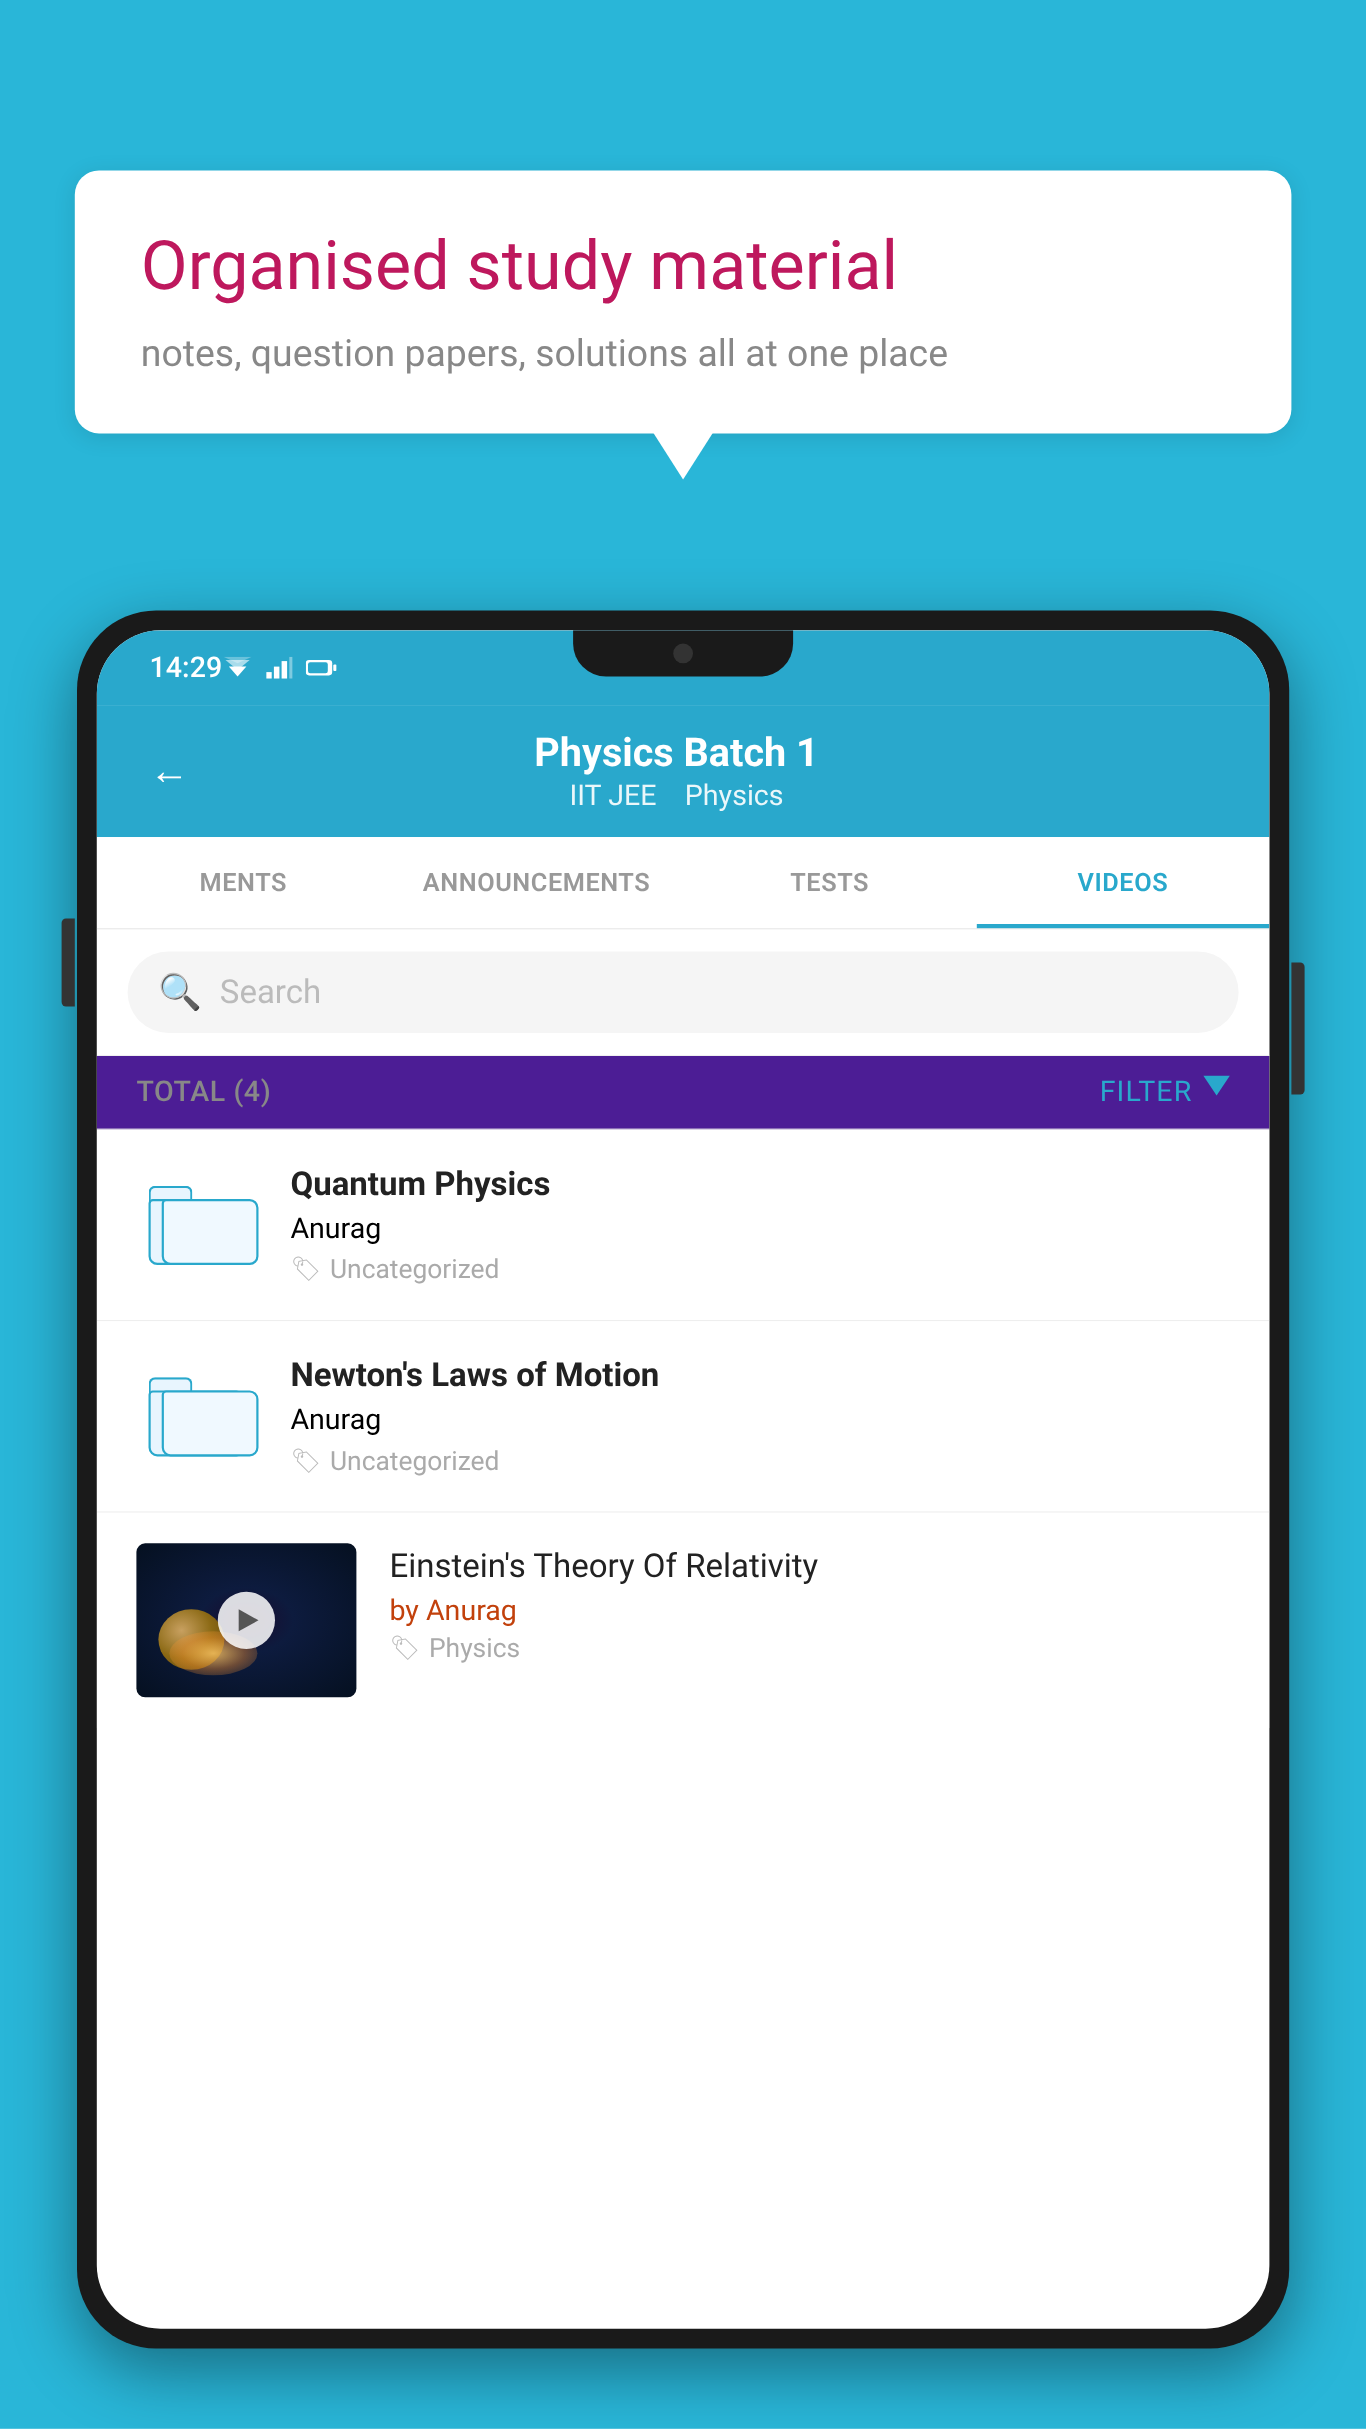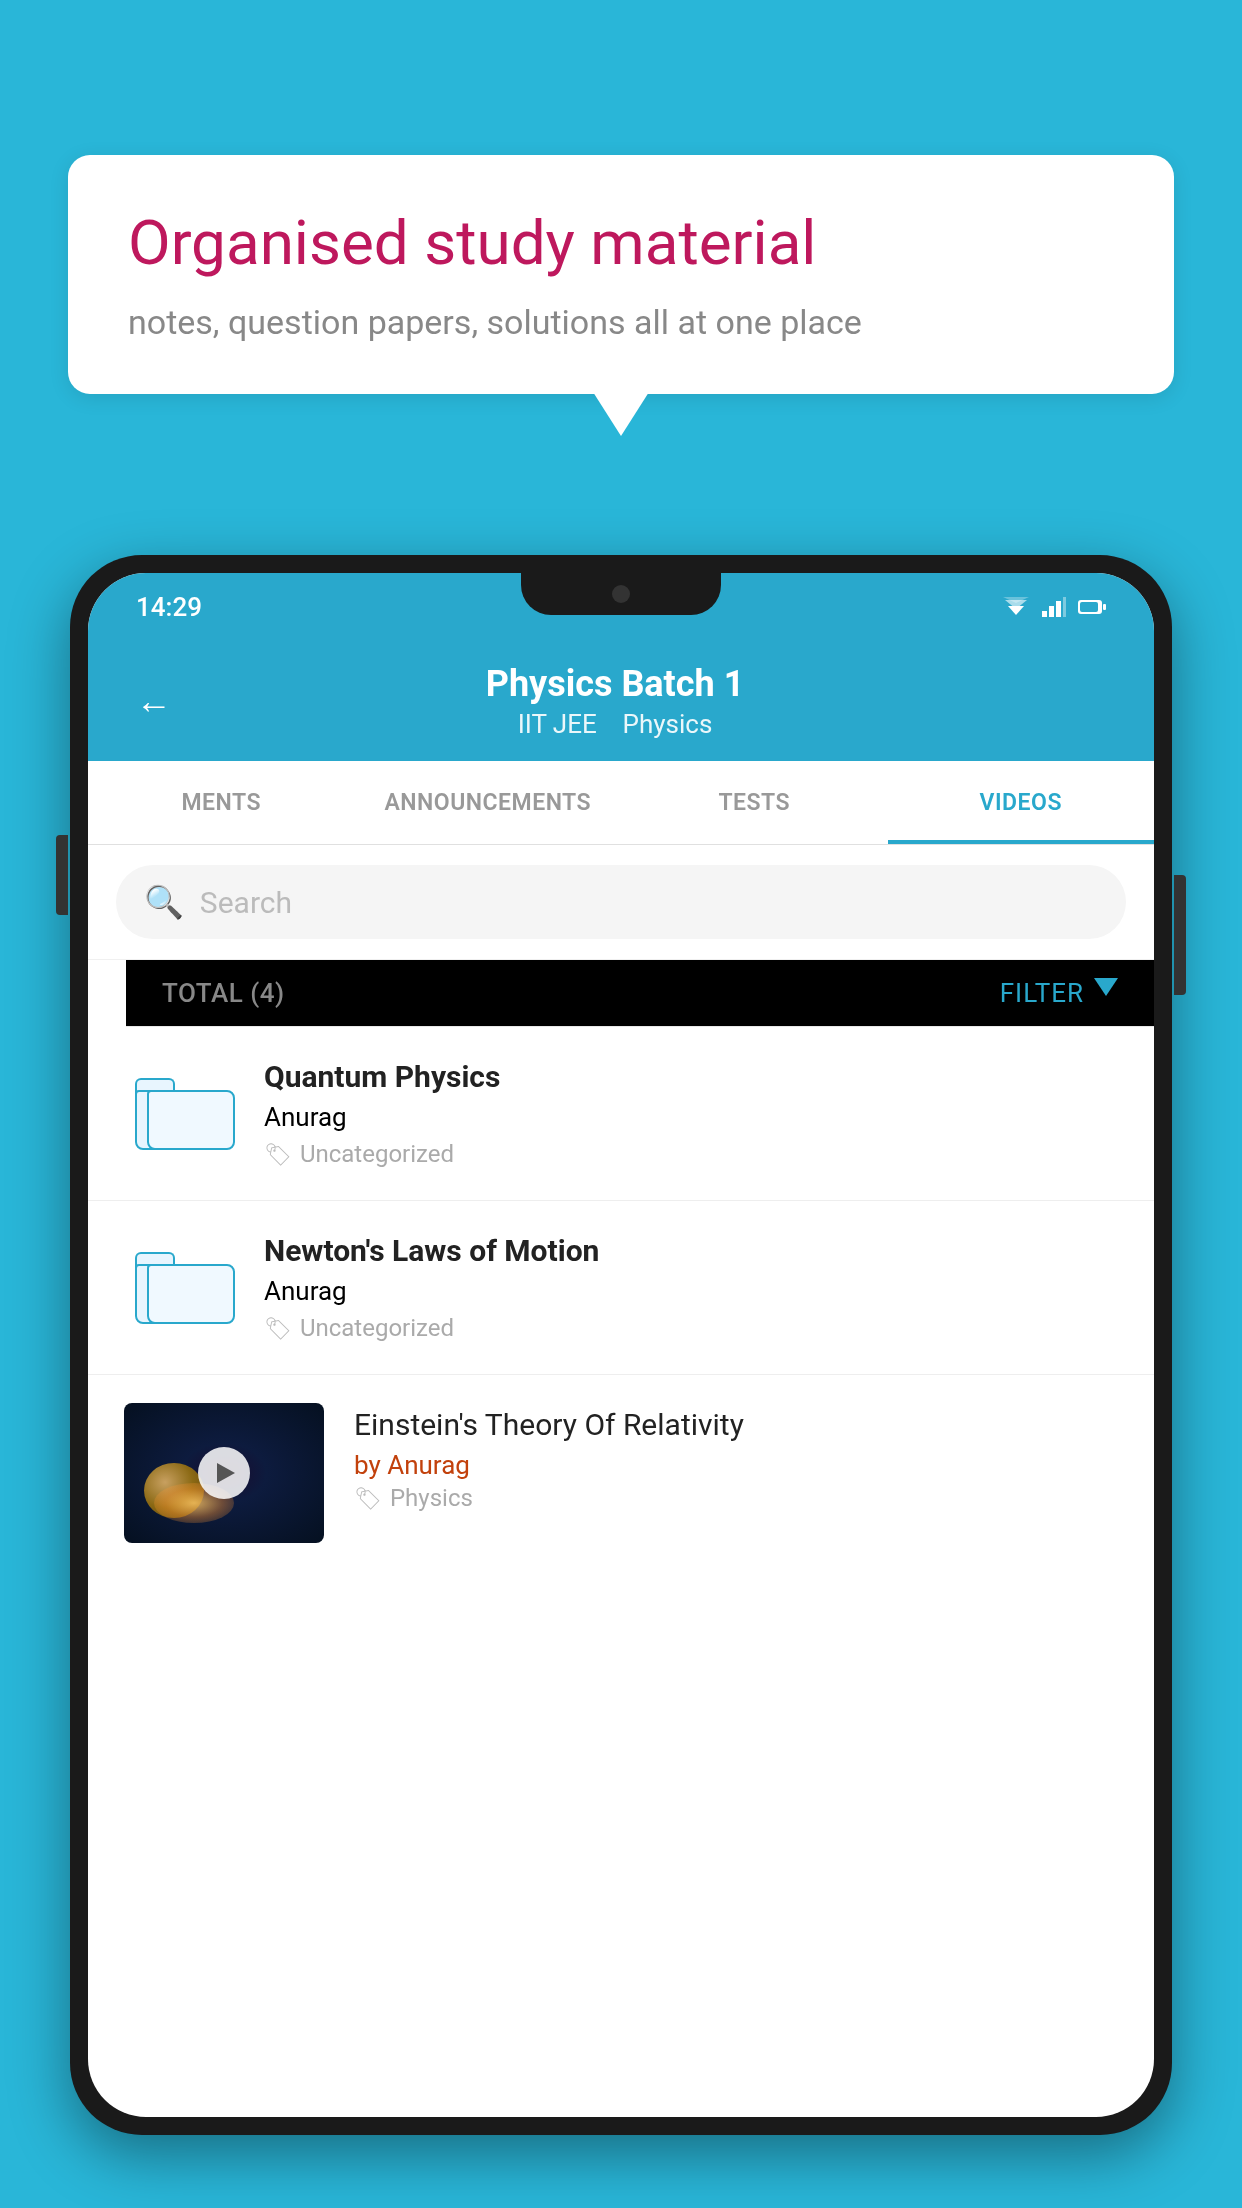--- a/index.html
+++ b/index.html
@@ -103,21 +103,20 @@
       height: 100%;
       position: relative;
     }
 
     
     .phone-status-bar {
       background: #29A8CC;
       height: 68px;
       display: flex;
       align-items: center;
-      justify-content: space-between;
       padding: 0 48px;
       position: relative;
     }
 
     .notch {
       position: absolute;
       top: 0;
       left: 50%;
       transform: translateX(-50%);
       width: 200px;
@@ -239,27 +238,26 @@
       font-size: 32px;
     }
 
     .search-text {
       color: #bbb;
       font-size: 30px;
     }
 
     
     .filter-bar {
-      background: #000000;
+      background: #4c1d95;
       display: flex;
       align-items: center;
       justify-content: space-between;
       padding: 18px 36px;
       border-bottom: 1px solid #e8e8e8;
-      margin-left: 38px;
     }
 
     .total-count {
       color: #888;
       font-size: 26px;
       font-weight: 500;
       letter-spacing: 0.5px;
     }
 
     .filter-btn {

